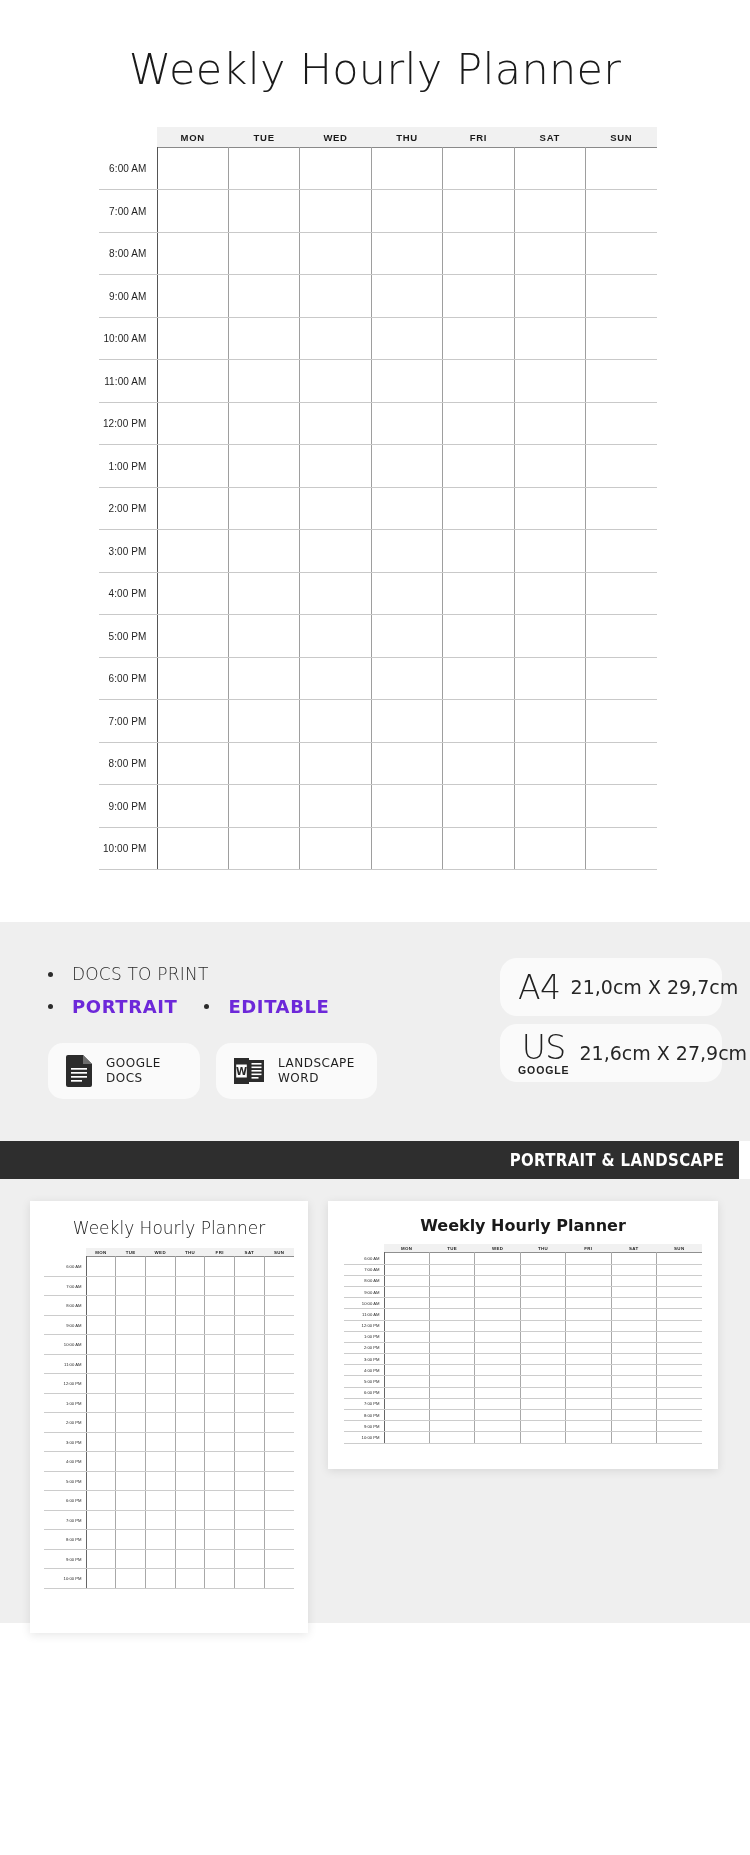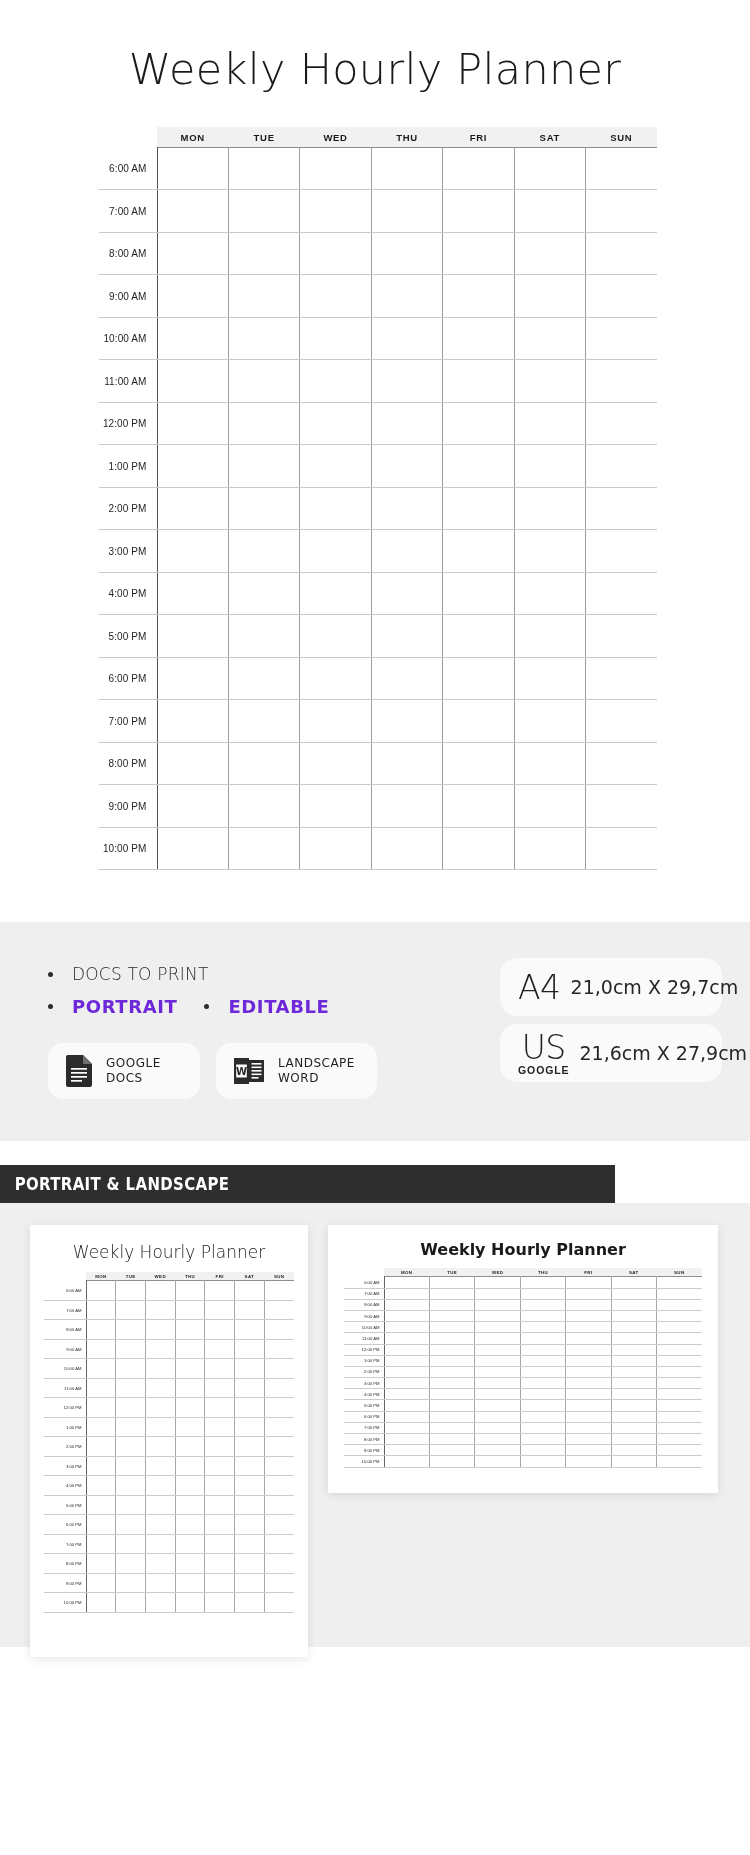--- a/index.html
+++ b/index.html
@@ -221,26 +221,25 @@
     letter-spacing: 0.5px;
     margin-left: 14px;
     white-space: pre-line;
   }
   .icon-gdoc { width: 26px; height: 32px; flex: none; }
   .icon-word { width: 30px; height: 28px; flex: none; }
 
   
   .banner {
     background: #2e2e2e;
-    width: 615px;
+    width: 739px;
     height: 38px;
     display: flex;
     align-items: center;
-    justify-content: flex-start;
-    margin-top: 24px;
+    justify-content: flex-end;
   }
   .banner .banner-text {
     color: #ffffff;
     font-family: "DejaVu Sans", sans-serif;
     font-weight: bold;
     font-size: 17px;
     letter-spacing: 0.4px;
     transform: scaleX(0.88);
   }
 

